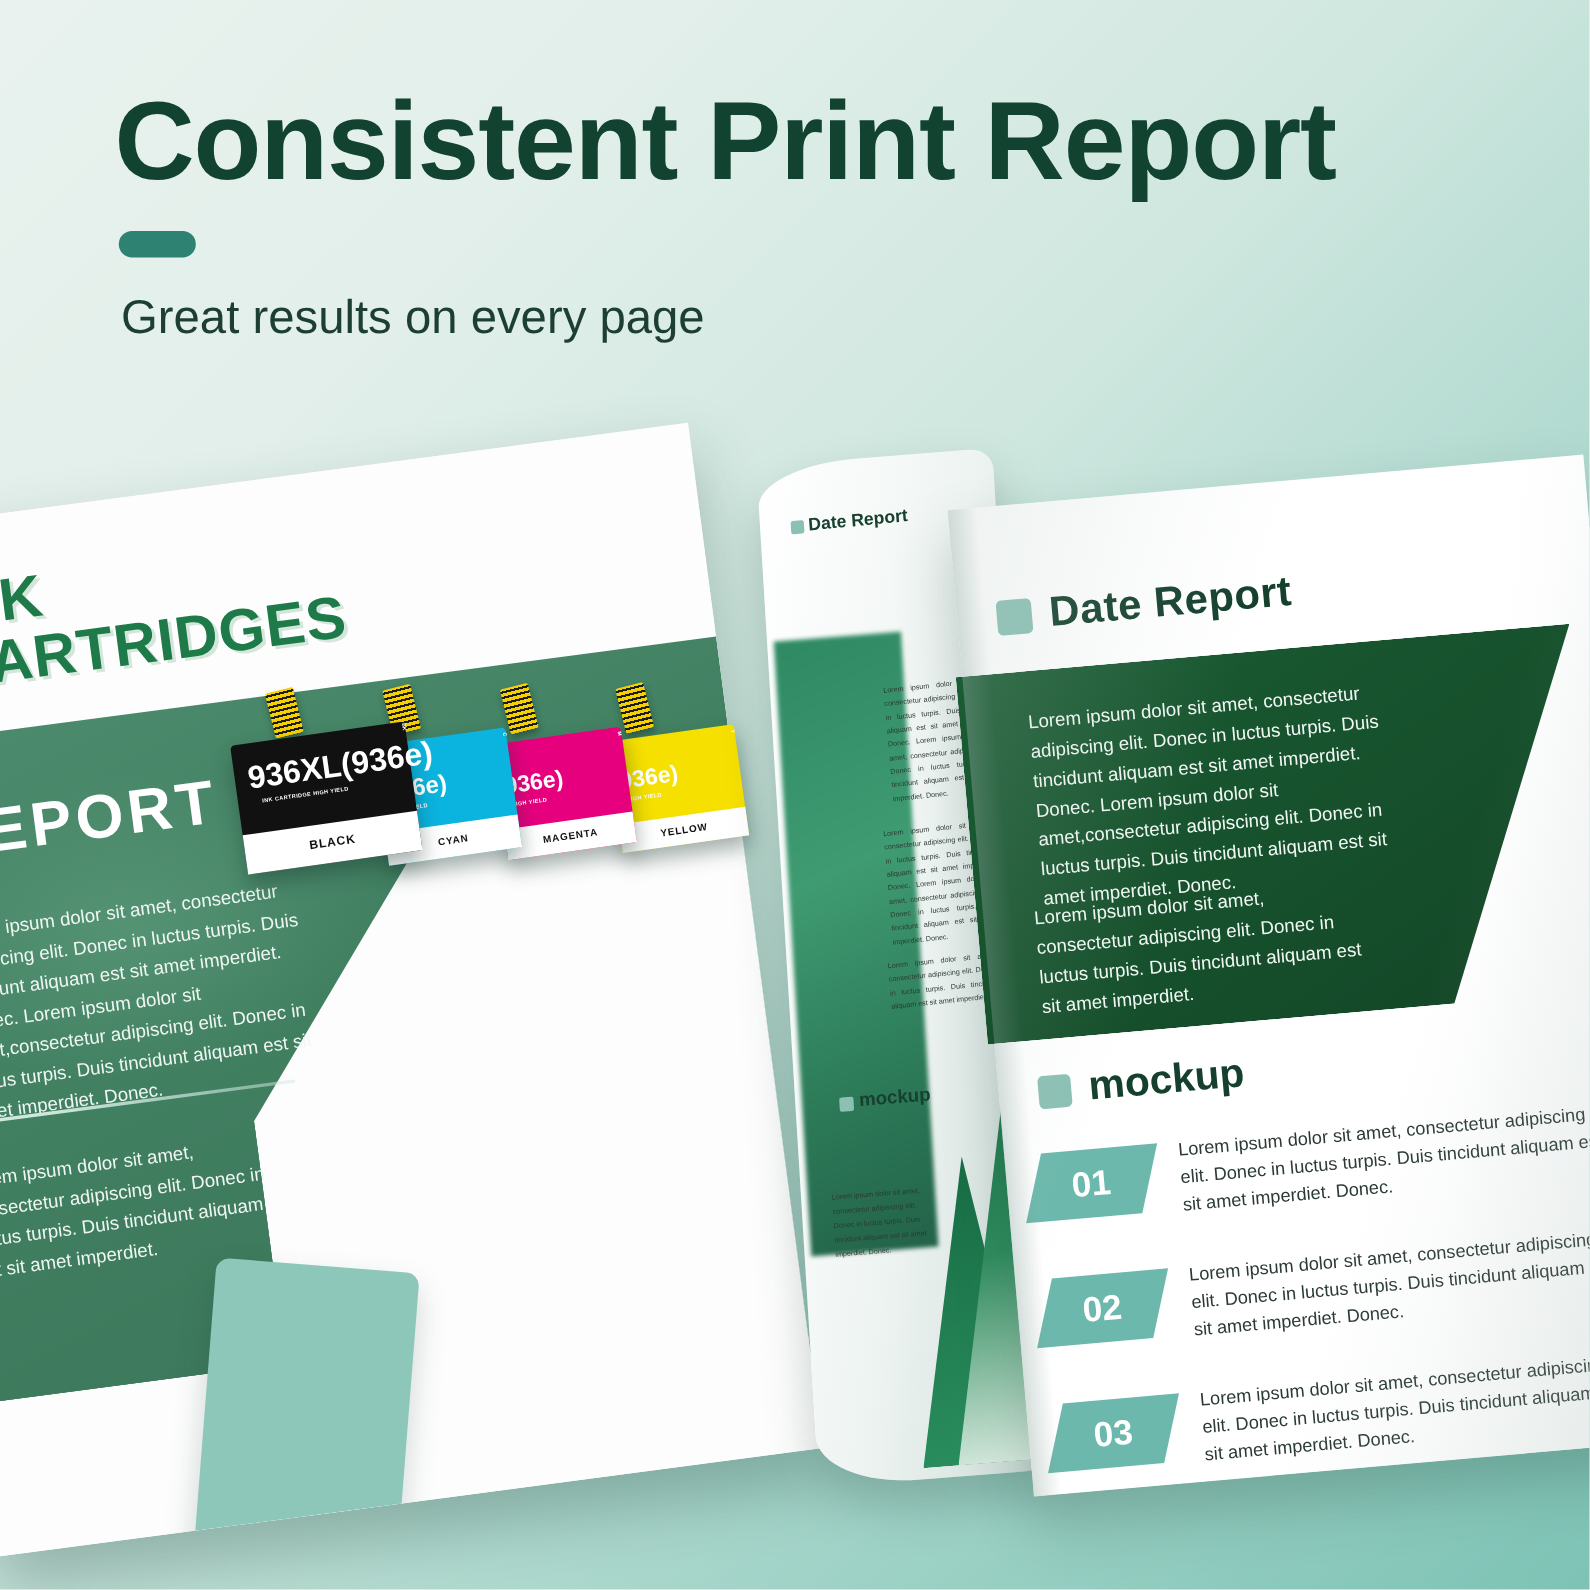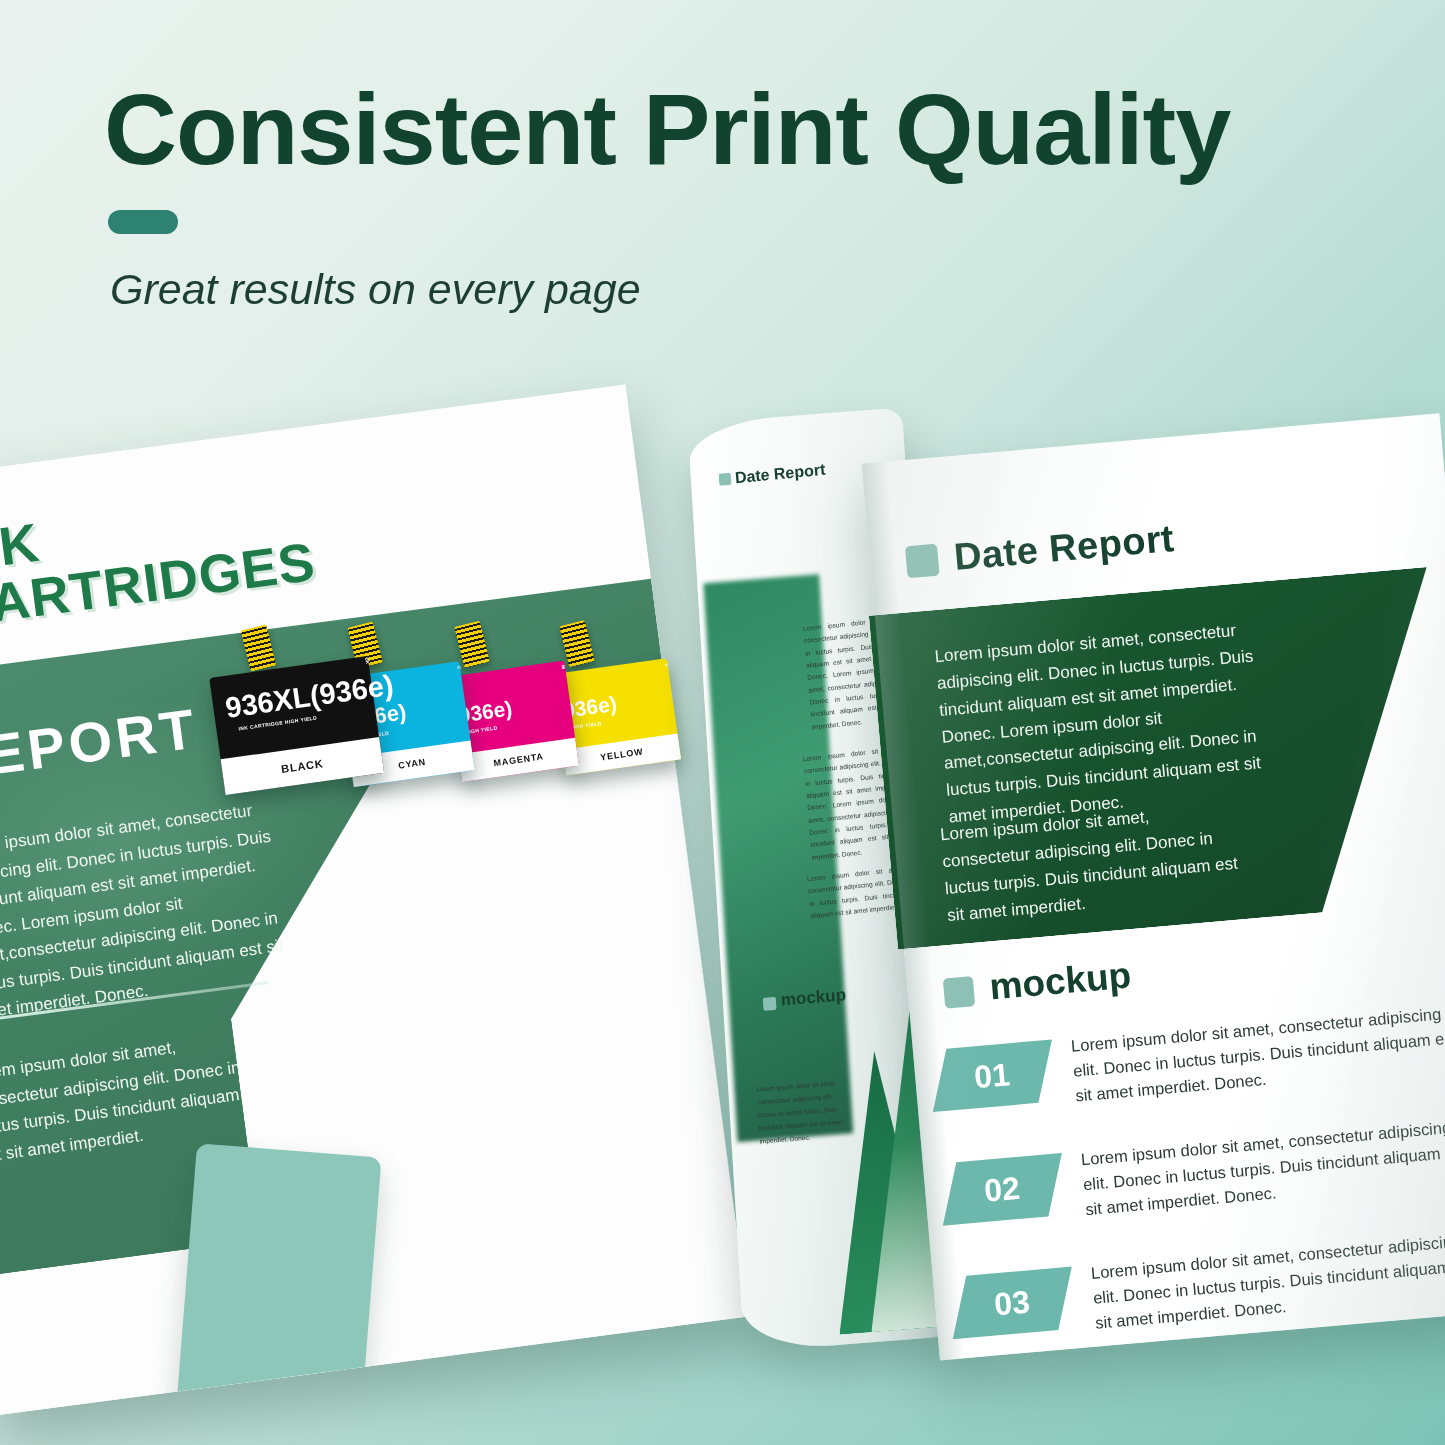--- a/index.html
+++ b/index.html
@@ -16,21 +16,21 @@
     position:absolute; left:104px; top:76px; width:1280px;
     font-size:101px; font-weight:bold; letter-spacing:-1px;
     color:#114330; line-height:1.05; white-space:nowrap;
   }
   #accent-pill {
     position:absolute; left:108px; top:210px;
     width:70px; height:24px; border-radius:12px; background:#2e8272;
   }
   #subhead {
     position:absolute; left:110px; top:265px;
-    font-size:43px; color:#1d3f33; font-weight:400; white-space:nowrap;font-style:italic;
+    font-size:43px; color:#1d3f33; font-weight:400; white-space:nowrap;
   }
   .clip-leaf  { background-image:
       radial-gradient(ellipse 34% 24% at 22% 18%, #3f8a63 0%, rgba(63,138,99,0) 62%),
       radial-gradient(ellipse 30% 22% at 68% 30%, #2f7c57 0%, rgba(47,124,87,0) 60%),
       radial-gradient(ellipse 26% 20% at 40% 66%, #4f9c72 0%, rgba(79,156,114,0) 62%),
       radial-gradient(ellipse 22% 16% at 80% 72%, #58a87c 0%, rgba(88,168,124,0) 62%),
       radial-gradient(circle 7% at 30% 82%, rgba(240,250,244,.92) 0%, rgba(240,250,244,0) 70%),
       radial-gradient(circle 6% at 62% 88%, rgba(238,249,242,.85) 0%, rgba(238,249,242,0) 70%),
       radial-gradient(circle 5% at 84% 40%, rgba(244,252,247,.8) 0%, rgba(244,252,247,0) 70%),
       linear-gradient(150deg,#2c6f4e 0%,#347c58 40%,#276247 100%);
@@ -224,21 +224,21 @@
   
   #cart-y { left:344px; top:56px; width:116px; height:102px; background:#f5e000; }
   #cart-y .code { font-size:21px; margin:26px 0 0 6px; color:#fff; }
   #cart-y .meta { margin:2px 0 0 10px; color:#fff; }
   #cart-y .namebar { height:26px; line-height:26px; font-size:9px; }
   #cart-y .side { color:#fff; }
 </style>
 </head>
 <body>
 
-<div id="headline">Consistent Print Quality</div>
+<div id="headline">Consistent Print Report</div>
 <div id="accent-pill"></div>
 <div id="subhead">Great results on every page</div>
 
 <div id="left-brochure">
 
   <div id="lb-top-white"></div>
   <div id="lb-title">INK CARTRIDGES</div>
 
   <div id="lb-green-panel"></div>
 

